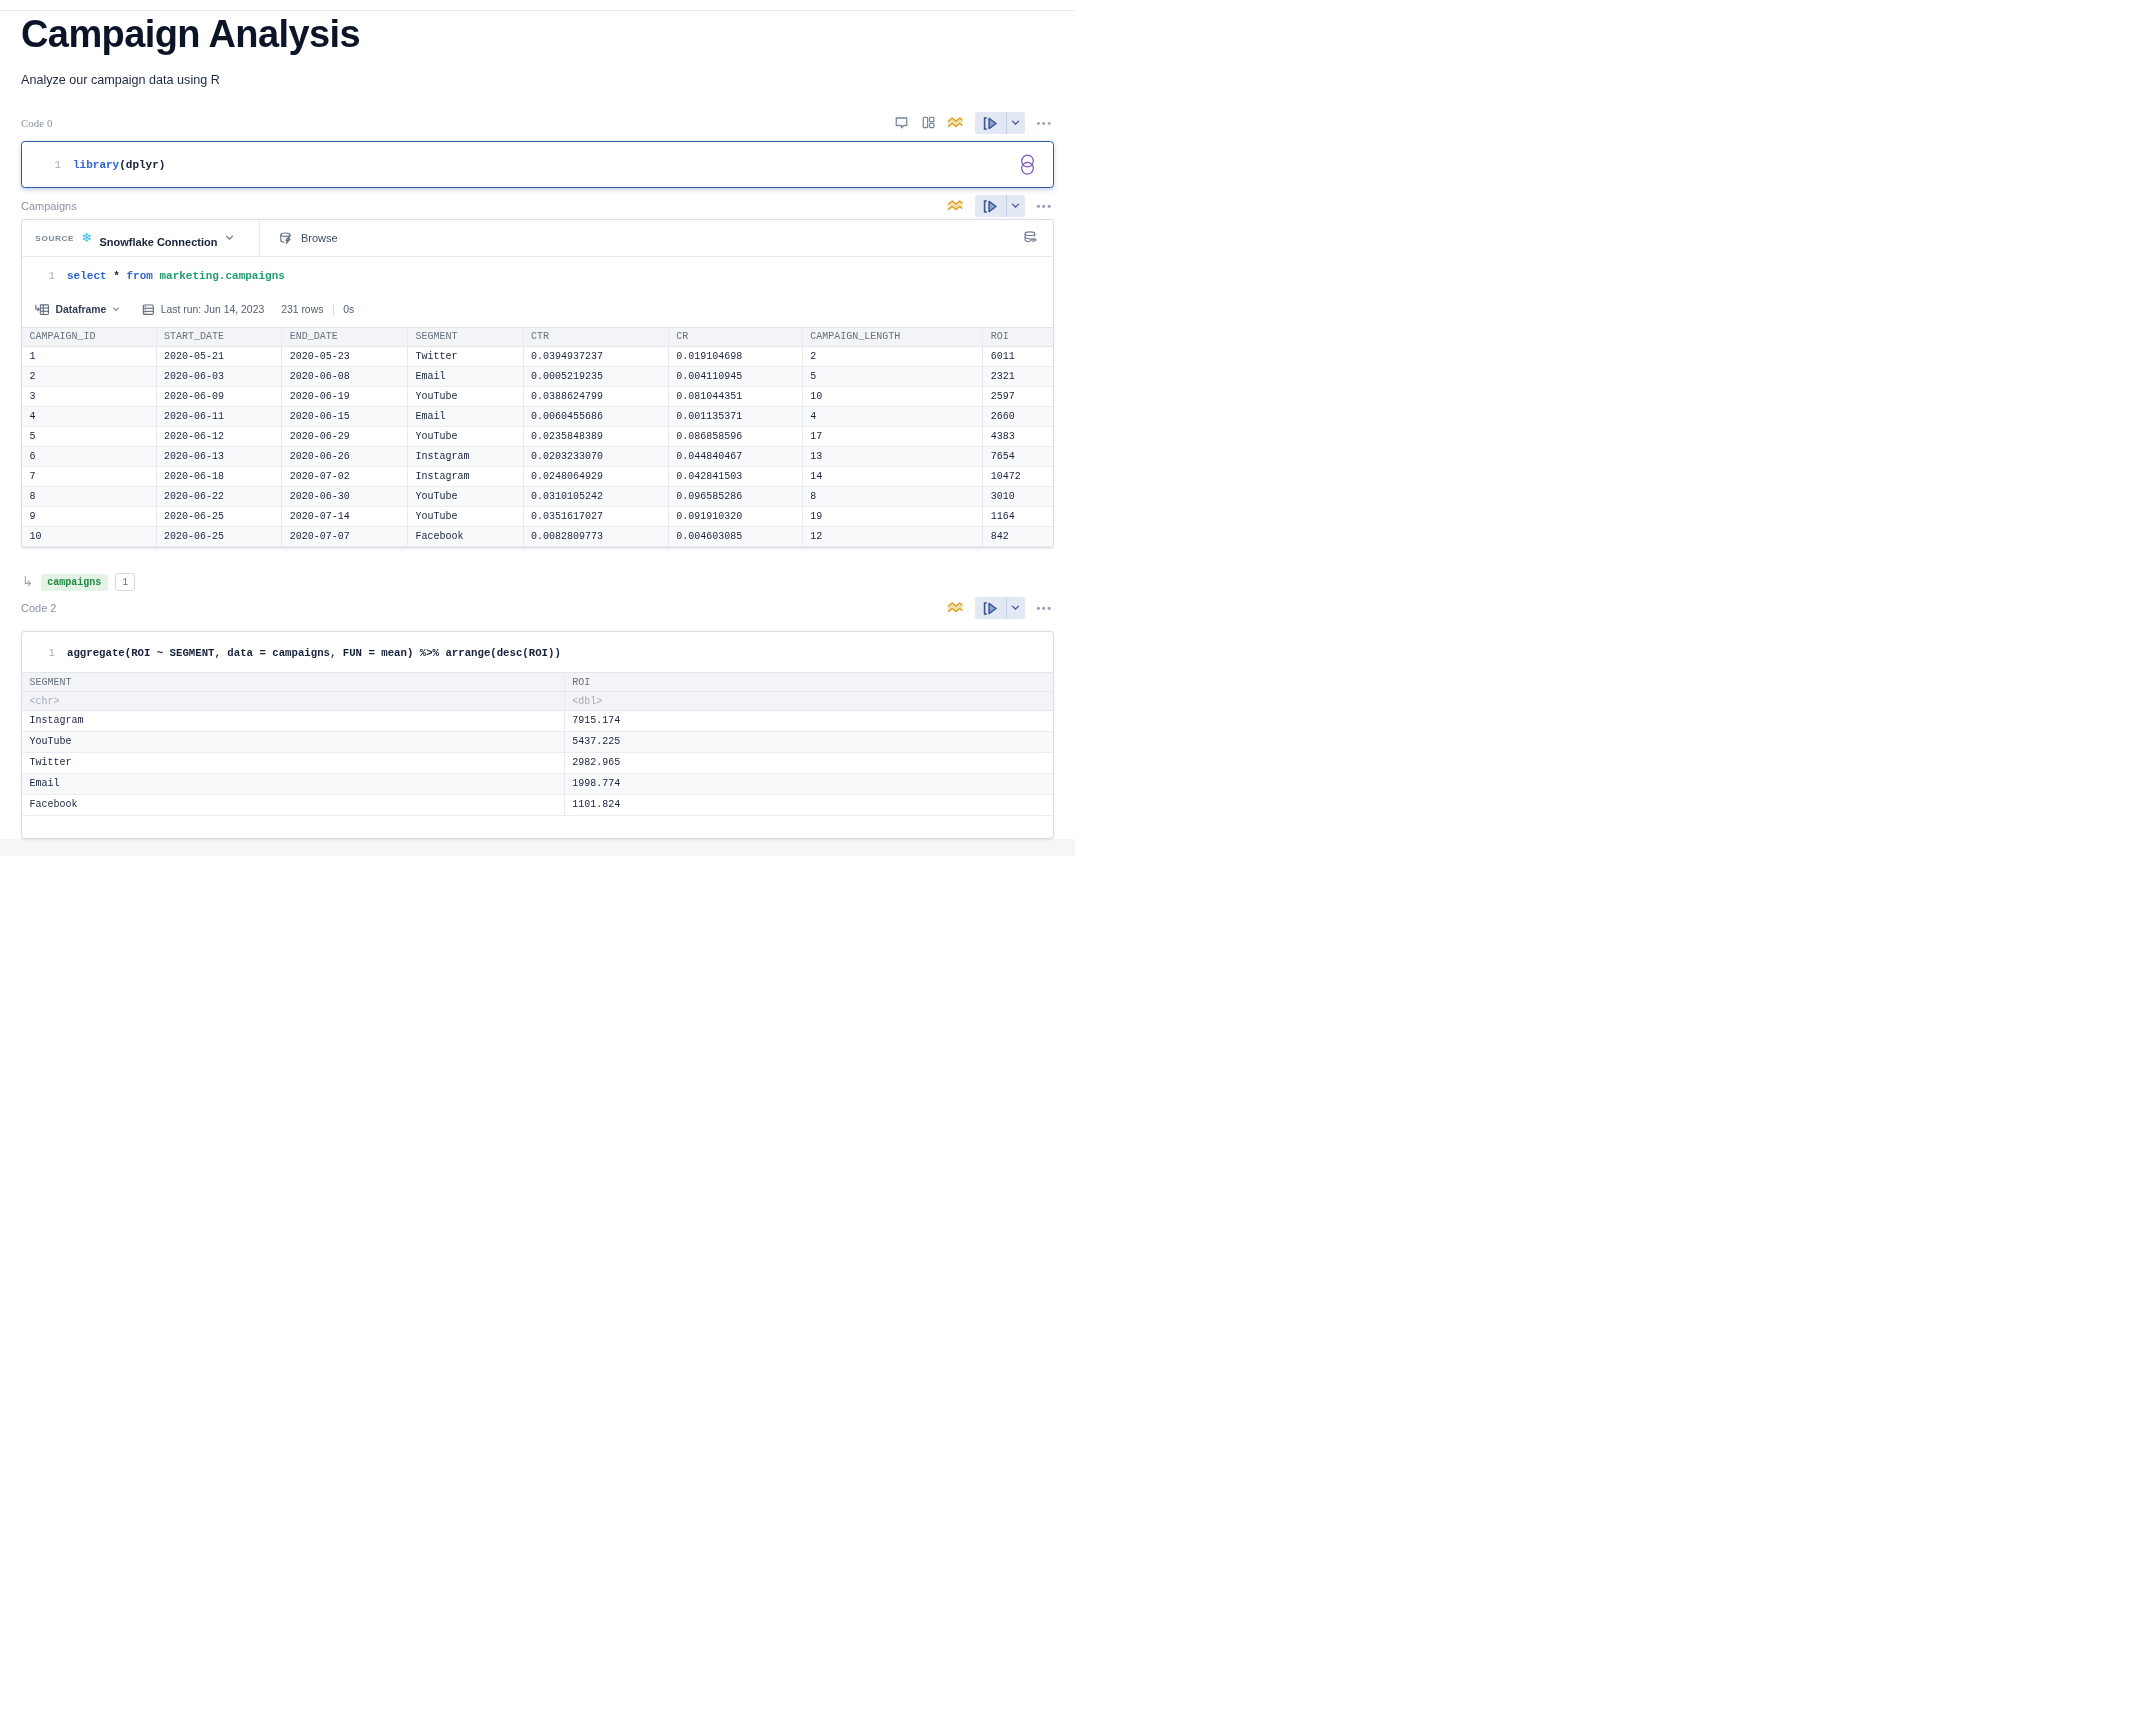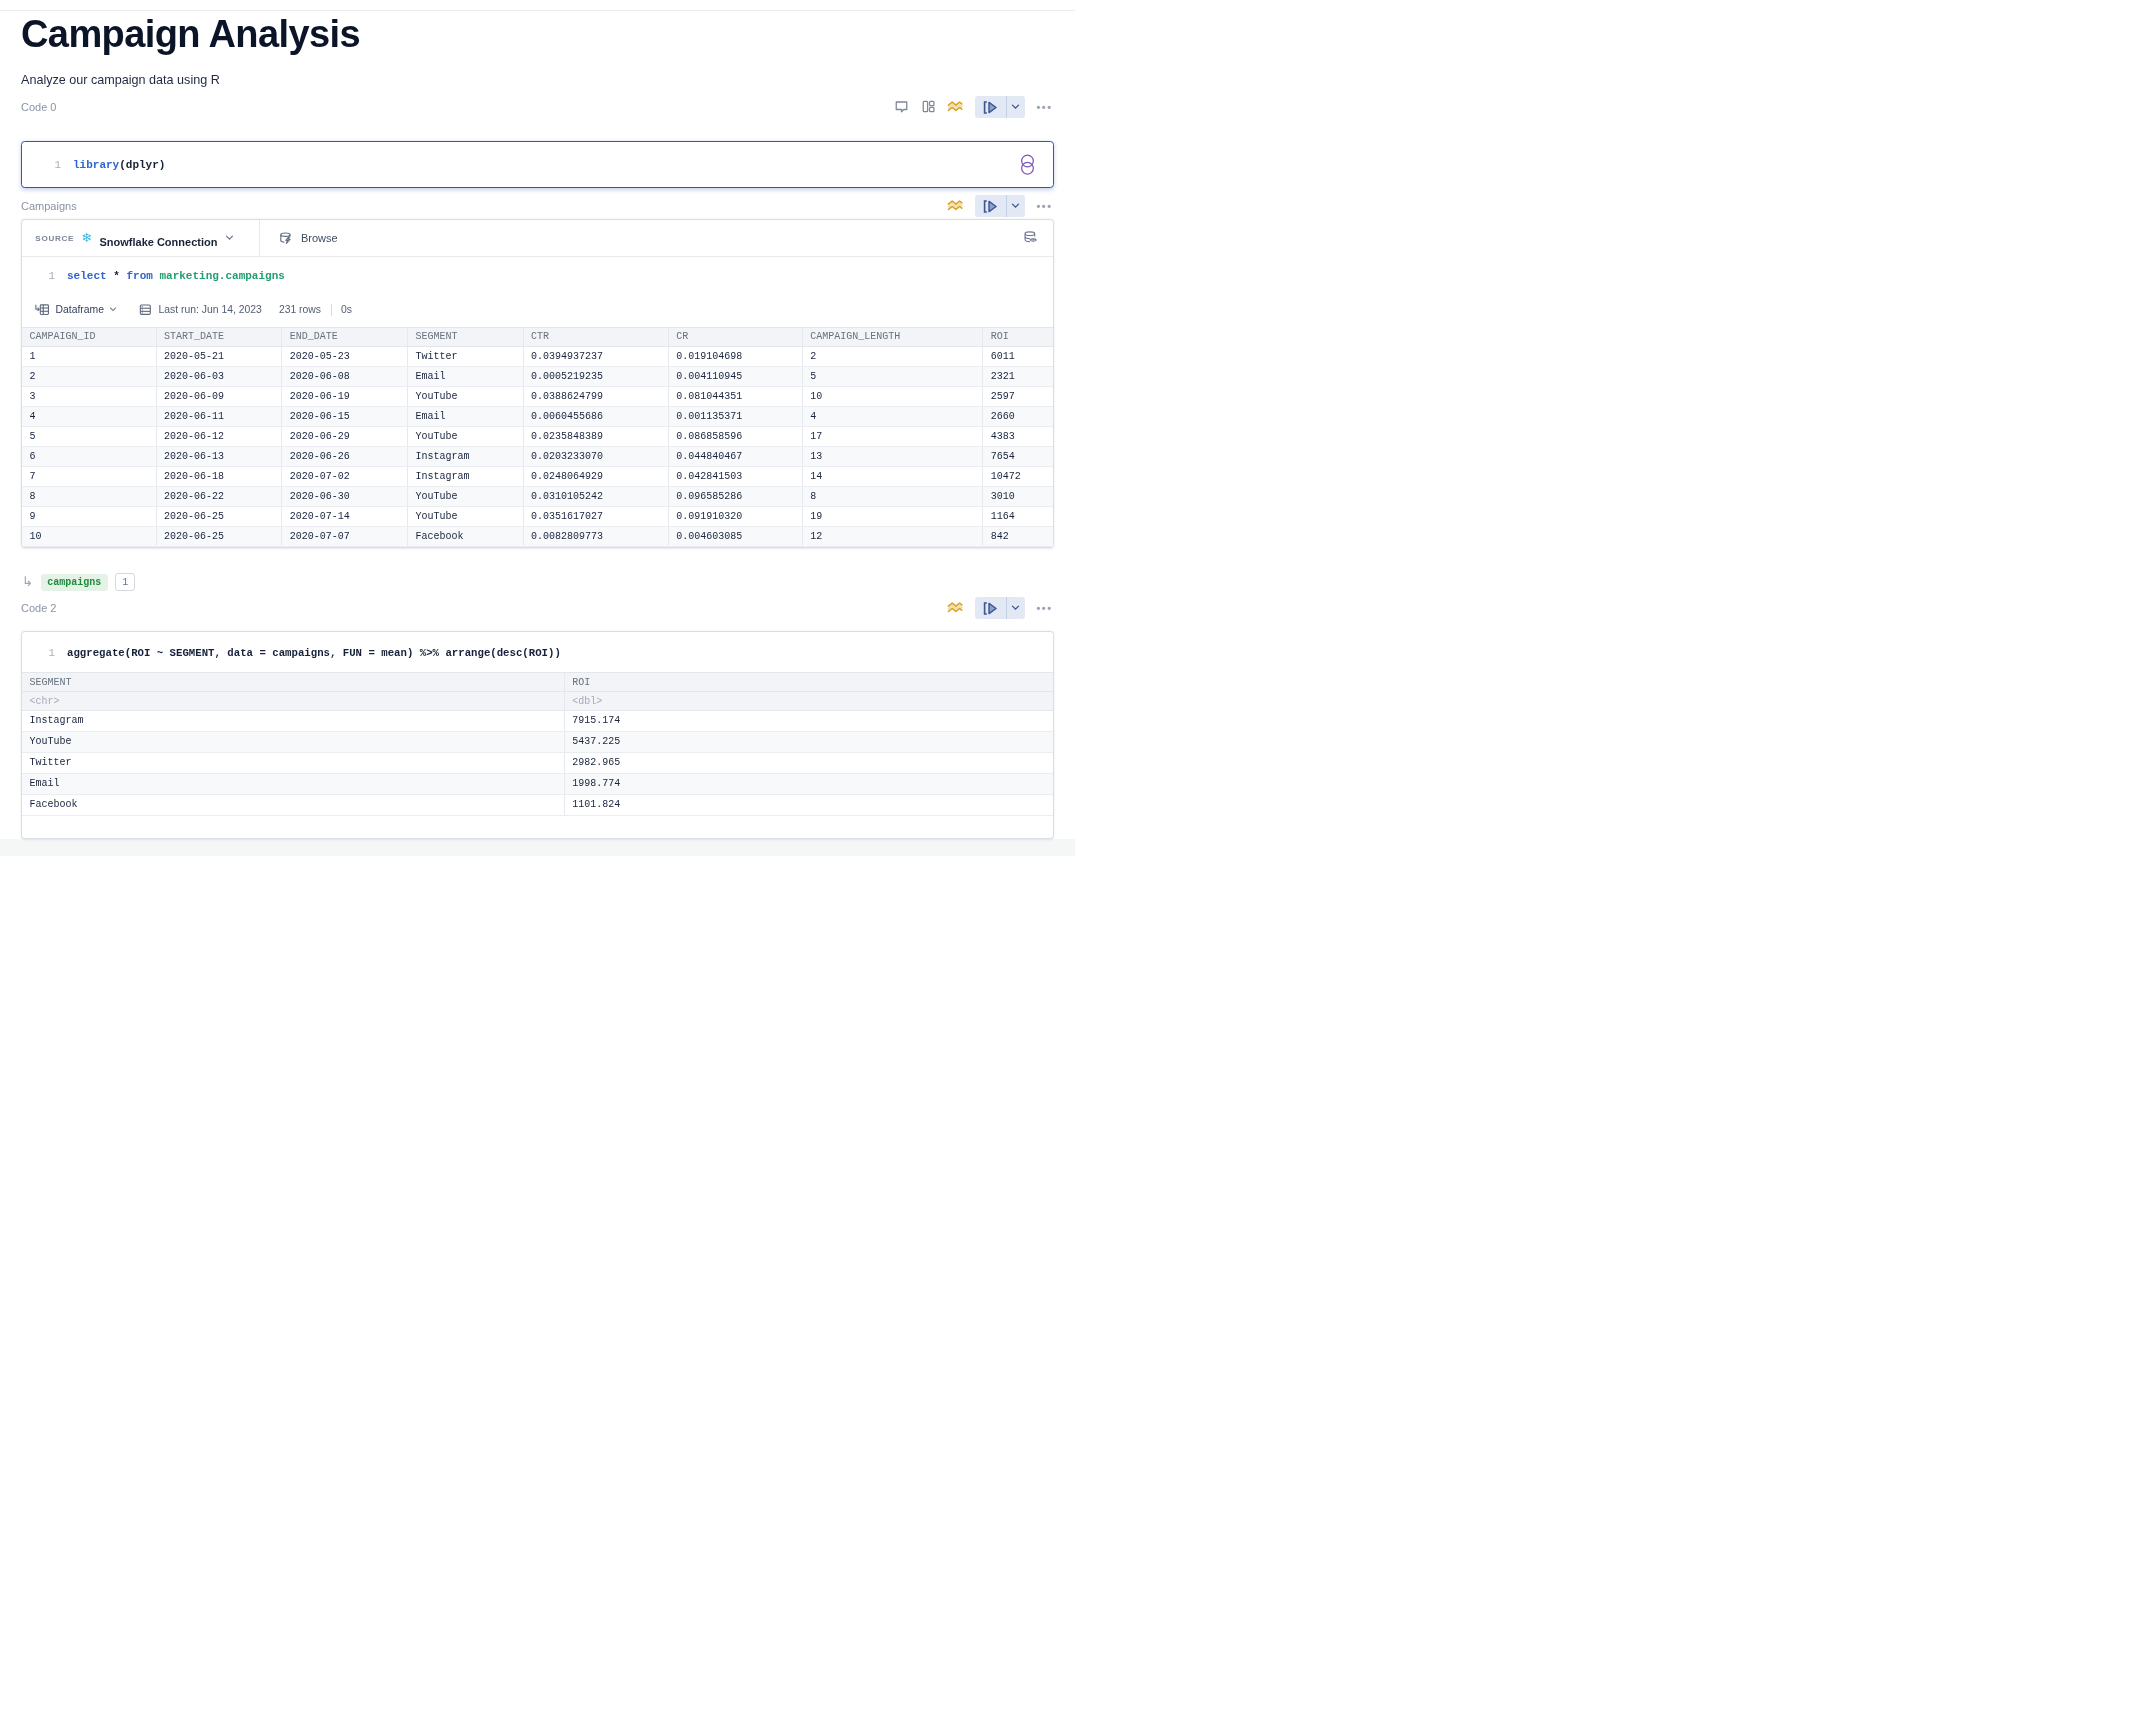--- a/index.html
+++ b/index.html
@@ -6,21 +6,21 @@
   html,body { margin:0; padding:0; background:#ffffff; }
   body { font-family:"Liberation Sans", sans-serif; }
   .page { position:relative; width:1075px; height:856px; background:#ffffff; overflow:hidden; }
   .top-hairline { position:absolute; top:9.6px; left:0; right:0; height:0.7px; background:#e9ebee; }
   .bottom-strip { position:absolute; top:839px; left:0; right:0; bottom:0; background:#f5f7f7; }
 
   .title { position:absolute; left:21px; top:13.3px; margin:0; font-size:38px; font-weight:700; letter-spacing:-0.6px; color:#0c1428; }
   .subtitle { position:absolute; left:21px; top:73px; font-size:12.6px; color:#1e2940; }
 
   .label-row { position:absolute; left:21px; right:21px; height:24px; display:flex; align-items:center; justify-content:space-between; }
-  #row-code0 { top:95px; } #row-campaigns { top:194px; } #row-code2 { top:596px; }
+  #row-code0 { top:111px;font-family:Liberation Serif, serif; } #row-campaigns { top:194px; } #row-code2 { top:596px; }
   .cell-label { font-size:11px; color:#8a93a5; }
   .toolbar { display:flex; align-items:center; gap:11px; padding-right:1.5px; }
   .tb-icon { display:flex; align-items:center; justify-content:center; width:16.3px; height:16.3px; cursor:pointer; }
   .run-group { display:flex; align-items:center; background:#e3e9f4; border-radius:3px; height:22px; }
   .run-main { display:flex; align-items:center; justify-content:center; width:31px; height:22px; cursor:pointer; }
   .run-divider { width:0.7px; height:22px; background:#c6d0e4; }
   .run-caret { display:flex; align-items:center; justify-content:center; width:19px; height:22px; cursor:pointer; }
   .dots { font-size:11px; font-weight:700; color:#99a2b2; letter-spacing:1.5px; cursor:pointer; }
 
   .cell { position:absolute; left:21px; right:21px; background:#fff; border-radius:3.7px; }
@@ -41,21 +41,21 @@
   .source-left { width:238px; display:flex; align-items:center; border-right:0.7px solid #e7eaee; padding-left:13.3px; gap:7.4px; cursor:pointer; }
   .source-label { font-size:8.1px; letter-spacing:0.7px; color:#7b8597; font-weight:700; }
   .sf-glyph { font-size:12.6px; color:#2bb5e9; line-height:1; }
   .conn-name { font-size:11px; font-weight:700; color:#182338;margin-top:7px; }
   .browse { display:flex; align-items:center; gap:6.7px; padding-left:18px; font-size:11px; color:#3f4c61; cursor:pointer; }
   .source-right { position:absolute; right:13.3px; top:0; height:100%; display:flex; align-items:center; cursor:pointer; }
 
   .sql-area { padding:13.3px 12px 10.4px 3px; }
   .meta-row { margin-top:21px; display:flex; align-items:center; font-size:10.4px; color:#515e72; padding-left:9px; }
   .meta-item { display:flex; align-items:center; gap:5.2px; }
-  .meta-df { font-weight:400; color:#35415a; cursor:pointer;align-items:center; }
+  .meta-df { font-weight:700; color:#35415a; cursor:pointer;align-items:center; }
   .meta-gap-lg { margin-left:21px; }
   .meta-gap { margin-left:17px; }
   .meta-divider { width:0.7px; height:12px; background:#d6dae1; margin:0 9.6px; }
 
   table.df { width:100%; border-collapse:collapse; table-layout:fixed; font-family:"Liberation Mono", monospace; font-size:10px; }
   table.df th, table.df td { padding:0 3px 0 7.4px; text-align:left; font-weight:400; border-right:0.7px solid #e6e9ee; border-bottom:0.7px solid #eaedf1; overflow:hidden; white-space:nowrap; }
   table.df th:last-child, table.df td:last-child { border-right:none; }
   table.df tr.hdr th { height:19px; background:#f3f4f7; color:#67727f; border-top:0.7px solid #e3e6eb; border-bottom:0.7px solid #e3e6eb; }
   table.df tr.typ th { height:18.5px; background:#f3f4f7; color:#a4abb7; border-bottom:0.7px solid #e3e6eb; }
   table.df tbody tr { height:20px; background:#ffffff; }

